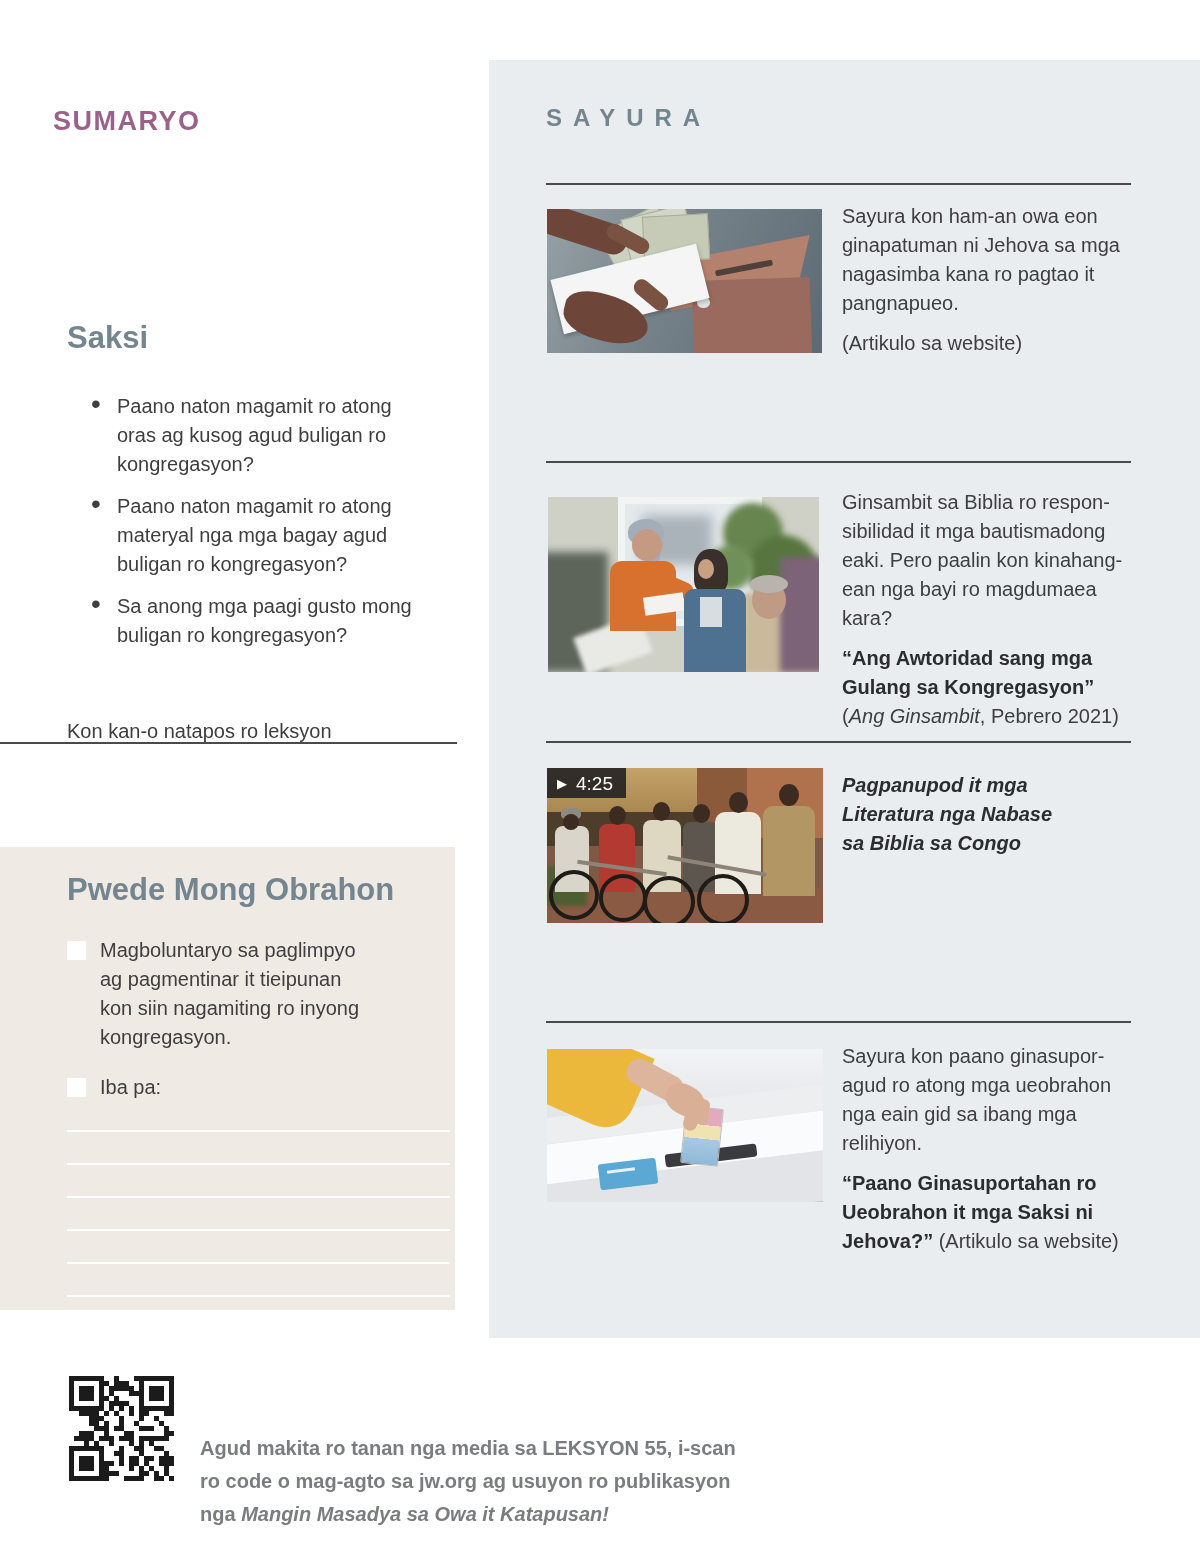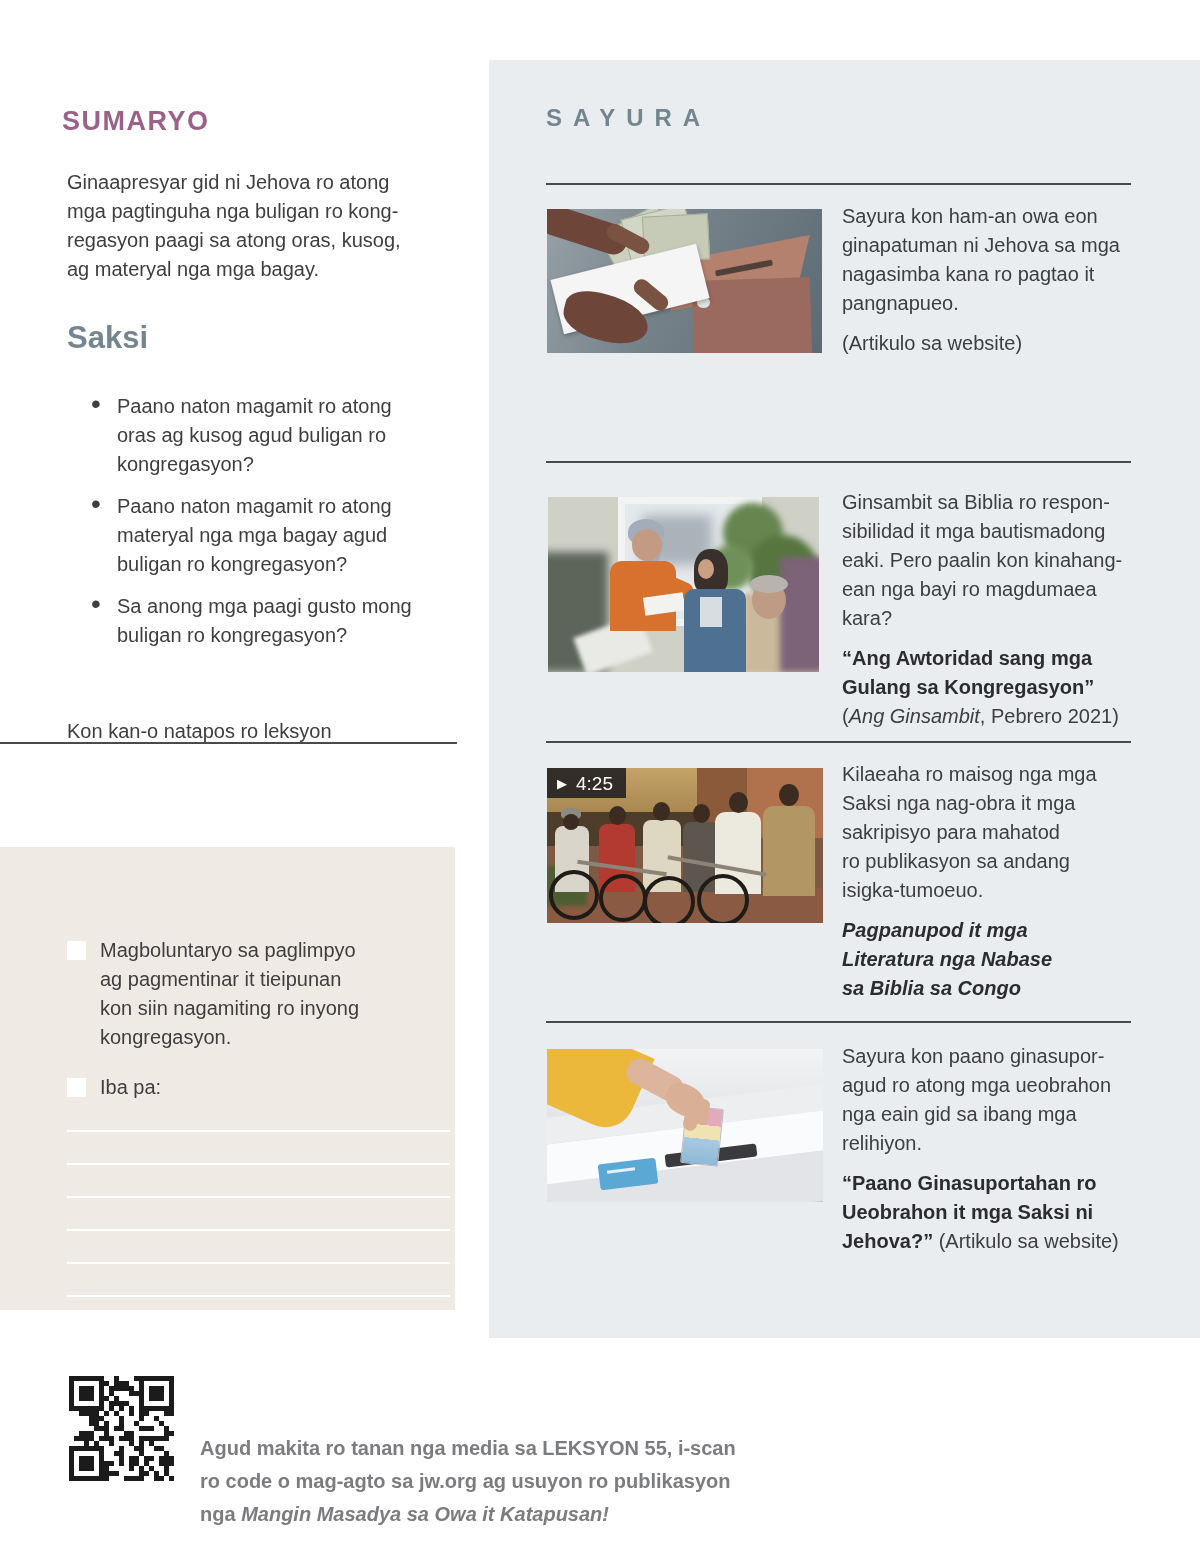--- a/index.html
+++ b/index.html
@@ -48,46 +48,43 @@
   #qr{position:absolute;left:65px;top:1372px;width:113px;height:113px;background:#fff;}
   #qr .q{position:absolute;width:5px;height:5px;background:#1b1b1b;}
 </style>
 </head>
 <body>
 
 <div class="page">
 
   <div class="panel-gray"></div>
 
-  <div class="abs h-summary" style="left:62px;top:106px;">SUMARYO</div>
-
-  <div class="abs body-txt pre" style="left:67px;top:168px;width:400px;">Ginaapresyar gid ni Jehova ro atong
-mga pagtinguha nga buligan ro kong-
-regasyon paagi sa atong oras, kusog,
-ag materyal nga mga bagay.</div>
+  <div class="abs h-summary" style="left:53px;top:106px;">SUMARYO</div>
+
 
   <div class="abs h-slate h-review" style="left:67px;top:320px;">Saksi</div>
 
   <ul class="bullets body-txt">
     <li><span class="pre">Paano naton magamit ro atong
 oras ag kusog agud buligan ro
 kongregasyon?</span></li>
     <li><span class="pre">Paano naton magamit ro atong
 materyal nga mga bagay agud
 buligan ro kongregasyon?</span></li>
     <li><span class="pre">Sa anong mga paagi gusto mong
 buligan ro kongregasyon?</span></li>
   </ul>
 
   <div class="hr" style="left:0;top:742px;width:457px;"></div>
 
   <div class="abs body-txt" style="left:67px;top:717px;">Kon kan-o natapos ro leksyon</div>
 
   <div class="panel-beige"></div>
 
+  <div class="abs h-slate h-todo" style="left:67px;top:872px;">Pwede Mong Obrahon</div>
 
   <div class="todo-item body-txt" style="top:936px;width:370px;">
     <span class="cbx"></span>
     <span class="txt pre">Magboluntaryo sa paglimpyo
 ag pagmentinar it tieipunan
 kon siin nagamiting ro inyong
 kongregasyon.</span>
   </div>
 
   <div class="todo-item body-txt" style="top:1073px;width:370px;">
@@ -194,25 +191,20 @@
     <div class="s" style="left:96px;top:108px;width:44px;height:44px;border:4px solid #1f1c18;border-radius:50%;"></div>
     <div class="s" style="left:150px;top:106px;width:44px;height:44px;border:4px solid #1f1c18;border-radius:50%;"></div>
     <div class="s" style="left:30px;top:98px;width:90px;height:4px;background:#8d8478;transform:rotate(8deg);"></div>
     <div class="s" style="left:120px;top:96px;width:100px;height:4px;background:#8d8478;transform:rotate(10deg);"></div>
     <div class="badge">
       <span class="play">▶</span>
       <span class="dur">4:25</span>
     </div>
   </div>
   <div class="row-txt" style="left:842px;top:760px;">
-    <div class="body-txt pre">Kilaeaha ro maisog nga mga
-Saksi nga nag-obra it mga
-sakripisyo para mahatod
-ro publikasyon sa andang
-isigka-tumoeuo.</div>
     <div class="refs">
       <div class="body-txt pre bold dark ital">Pagpanupod it mga
 Literatura nga Nabase
 sa Biblia sa Congo</div>
     </div>
   </div>
 
   <div class="hr" style="left:546px;top:1021px;width:585px;"></div>
   <div class="thumb" style="left:547px;top:1049px;width:276px;height:153px;background:linear-gradient(180deg,#f2f3f5 0%,#dfe0e3 60%,#c9cace 100%);">
     <div class="s" style="left:-10px;top:52px;width:300px;height:26px;background:#eceef0;transform:rotate(-7deg);"></div>

